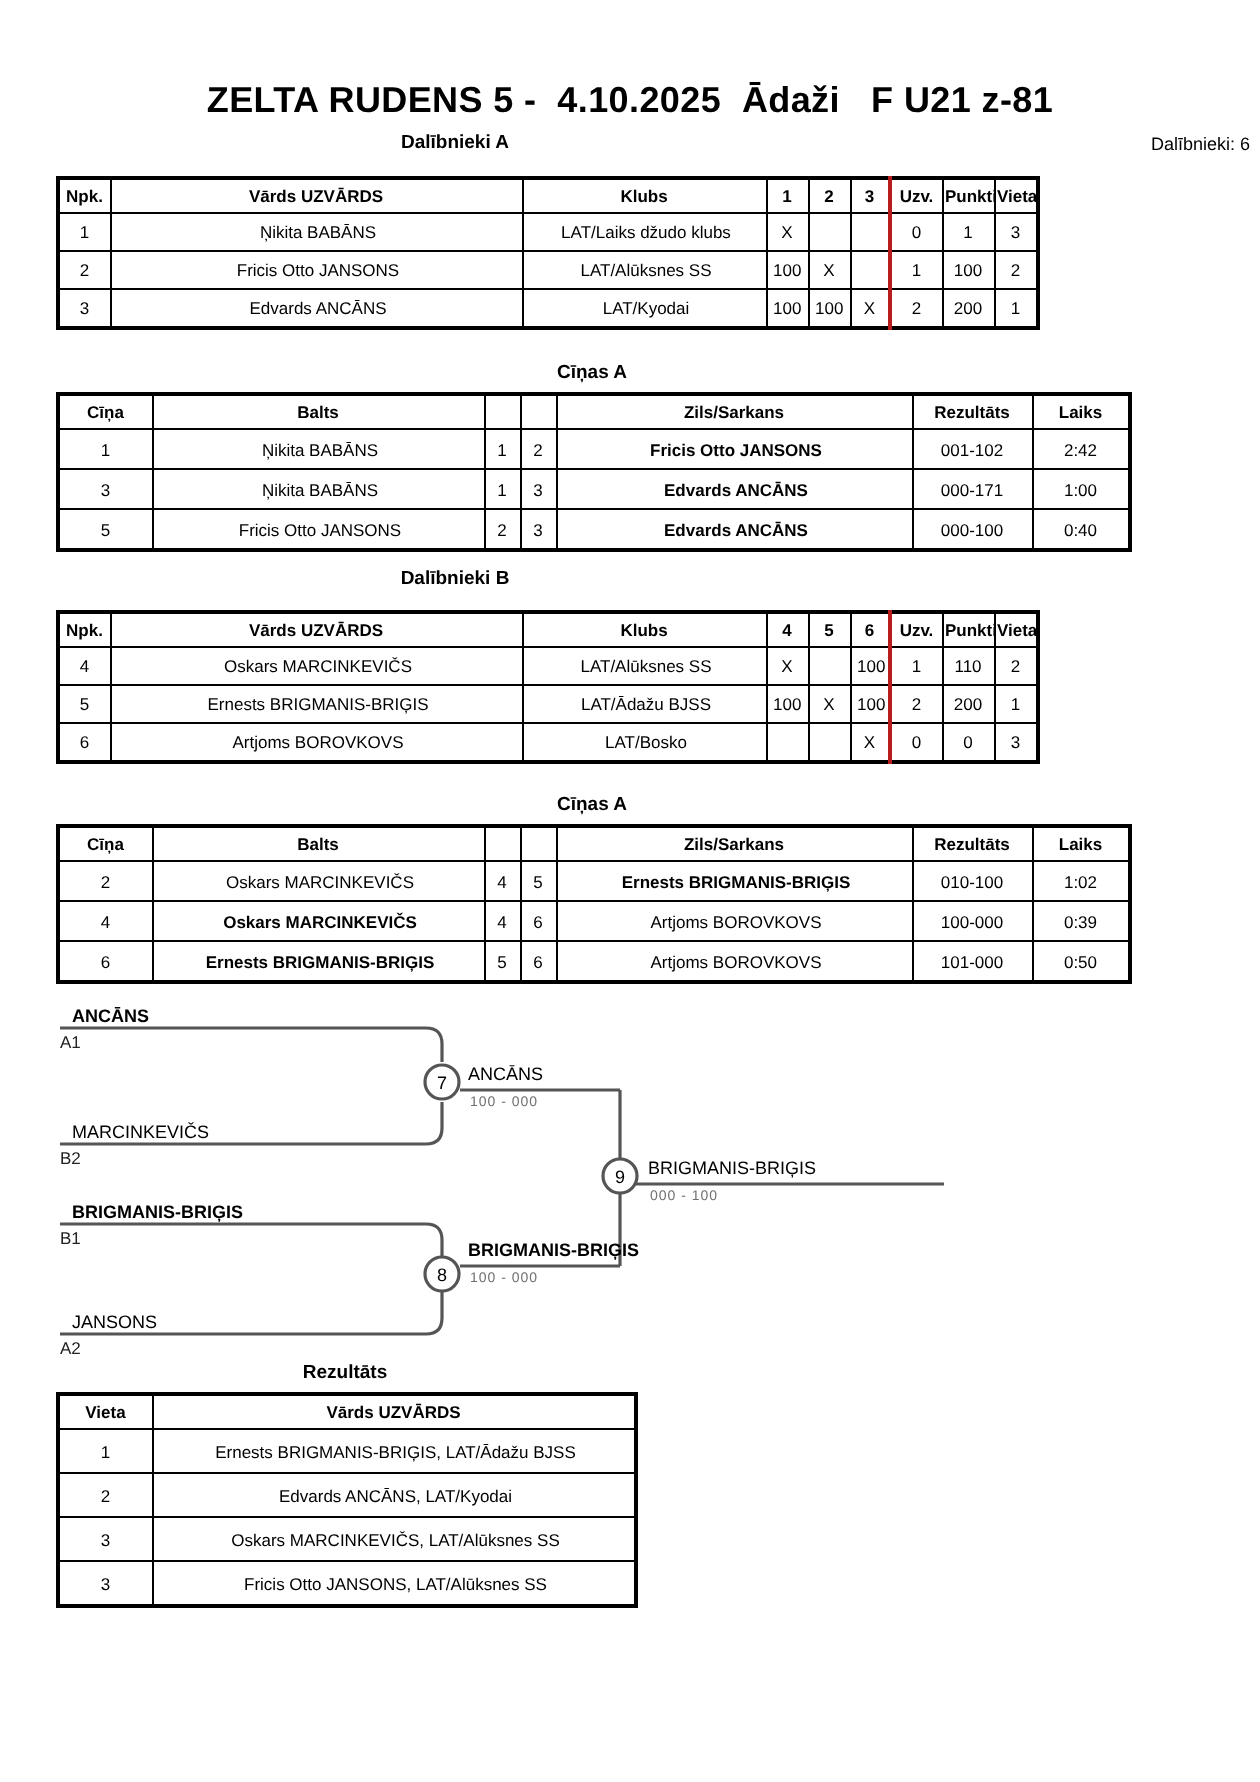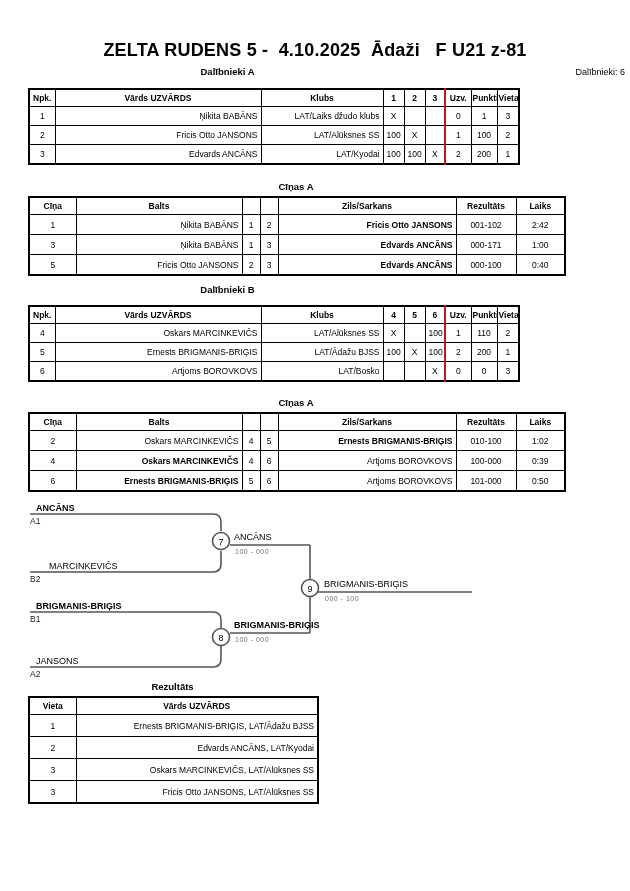--- a/index.html
+++ b/index.html
@@ -17,21 +17,21 @@
   table{border-collapse:collapse;table-layout:fixed;border:2px solid #000;background:#fff;}
   th,td{
     border:1px solid #000;font-size:8.5px;padding:0 3px;
     overflow:hidden;white-space:nowrap;vertical-align:middle;
   }
   th{font-weight:bold;text-align:center;height:16px;padding:0 1px;}
   td{height:18px;}
   .rows19 td{height:19px;}
   .rows21 td{height:21px;}
   .c{text-align:center;}
-  .l{text-align:right;padding-left:5px;}
+  .l{text-align:center;padding-left:5px;}
   .thick-l{border-left:2px solid #b91c1c;}
   
   .bk-name{font-size:9px;white-space:nowrap;}
   .bk-name.bold{font-weight:bold;}
   .bk-seed{font-size:8.5px;color:#222;}
   .bk-score{font-size:7px;color:#707070;letter-spacing:.5px;}
 </style>
 </head>
 <body>
 
@@ -278,21 +278,21 @@
   </g>
   <g fill="#000" font-size="9" text-anchor="middle" stroke="none">
     <text x="221" y="49.5">7</text>
     <text x="310" y="96.5">9</text>
     <text x="221" y="145.5">8</text>
   </g>
 </svg>
 
 <div class="abs bk-name bold" style="top:503px;left:36px;">ANCĀNS</div>
 <div class="abs bk-seed" style="top:516px;left:30px;text-align:center;">A1</div>
-<div class="abs bk-name" style="top:561px;left:49px;">MARCINKEVIČS</div>
+<div class="abs bk-name" style="top:561px;left:36px;">MARCINKEVIČS</div>
 <div class="abs bk-seed" style="top:574px;left:30px;">B2</div>
 <div class="abs bk-name bold" style="top:601px;left:36px;">BRIGMANIS-BRIĢIS</div>
 <div class="abs bk-seed" style="top:614px;left:30px;">B1</div>
 <div class="abs bk-name" style="top:656px;left:36px;">JANSONS</div>
 <div class="abs bk-seed" style="top:669px;left:30px;">A2</div>
 
 <div class="abs bk-name" style="top:532px;left:234px;">ANCĀNS</div>
 <div class="abs bk-score" style="top:548px;left:235px;">100 - 000</div>
 <div class="abs bk-name" style="top: 620px; left: 234px; font-weight: bold;">BRIGMANIS-BRIĢIS</div>
 <div class="abs bk-score" style="top:636px;left:235px;">100 - 000</div>

